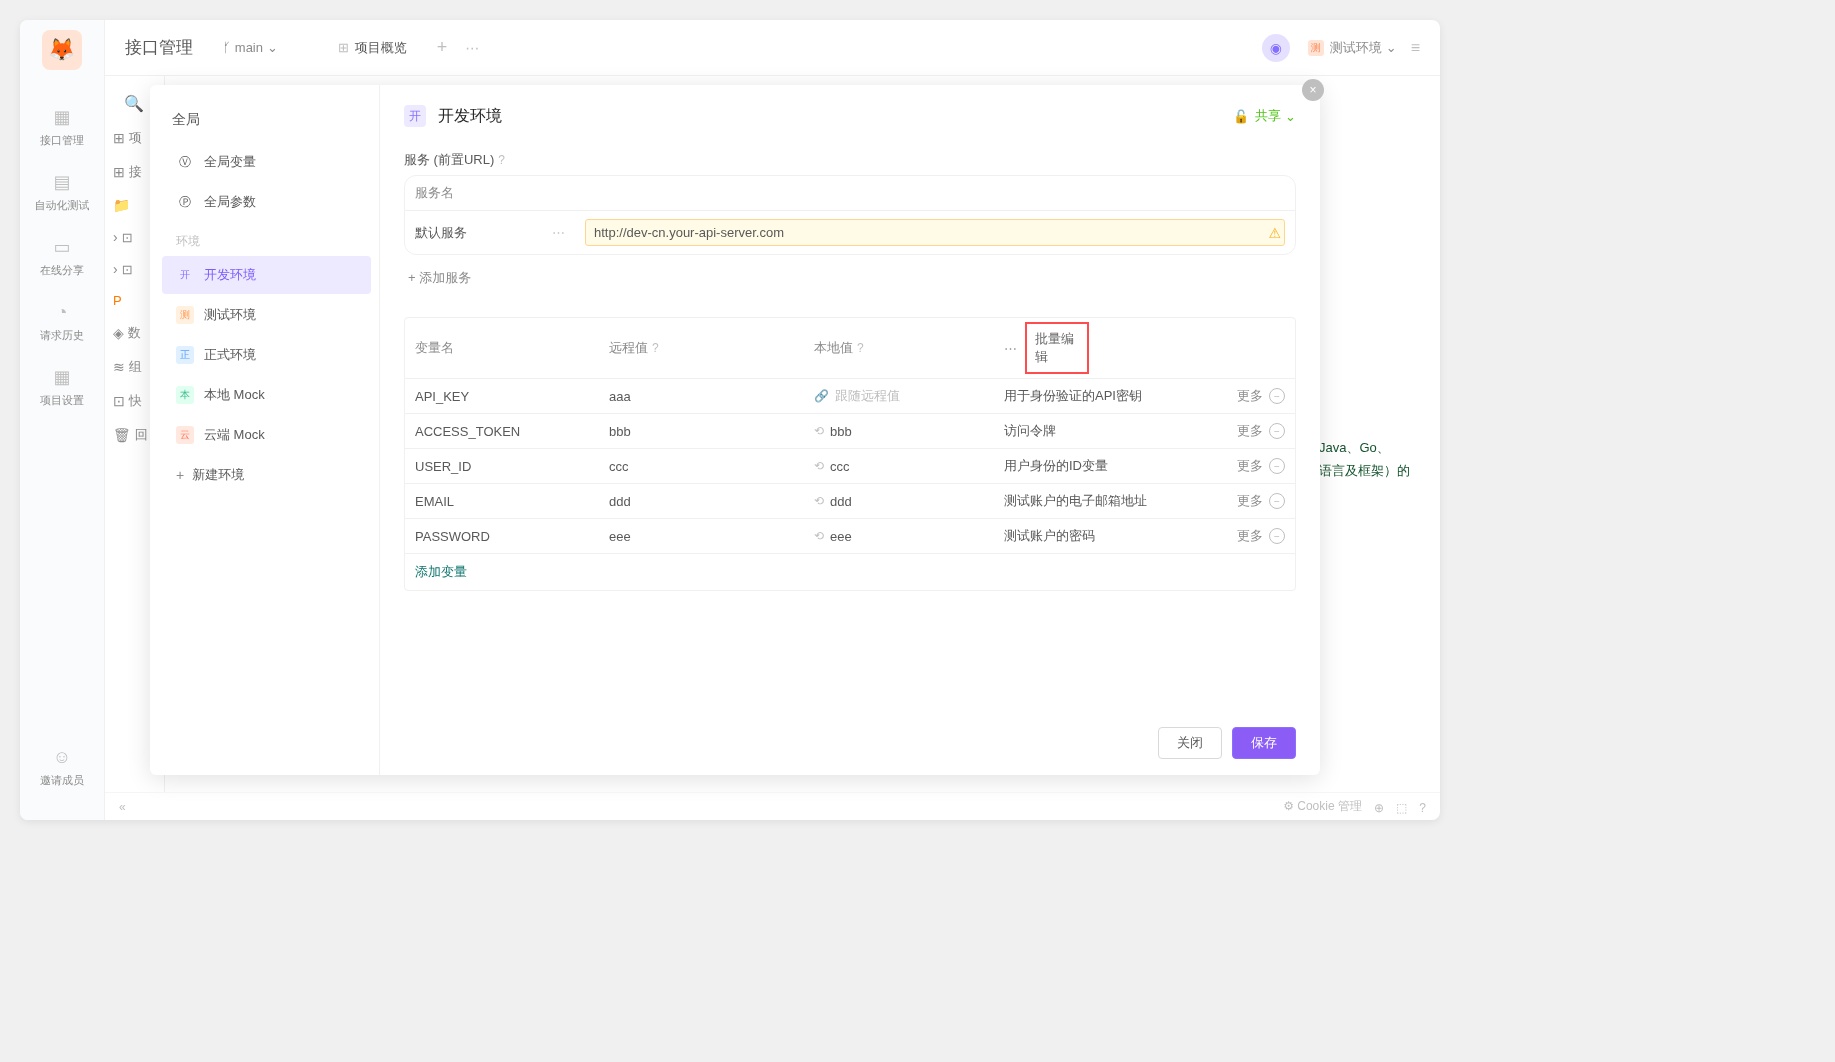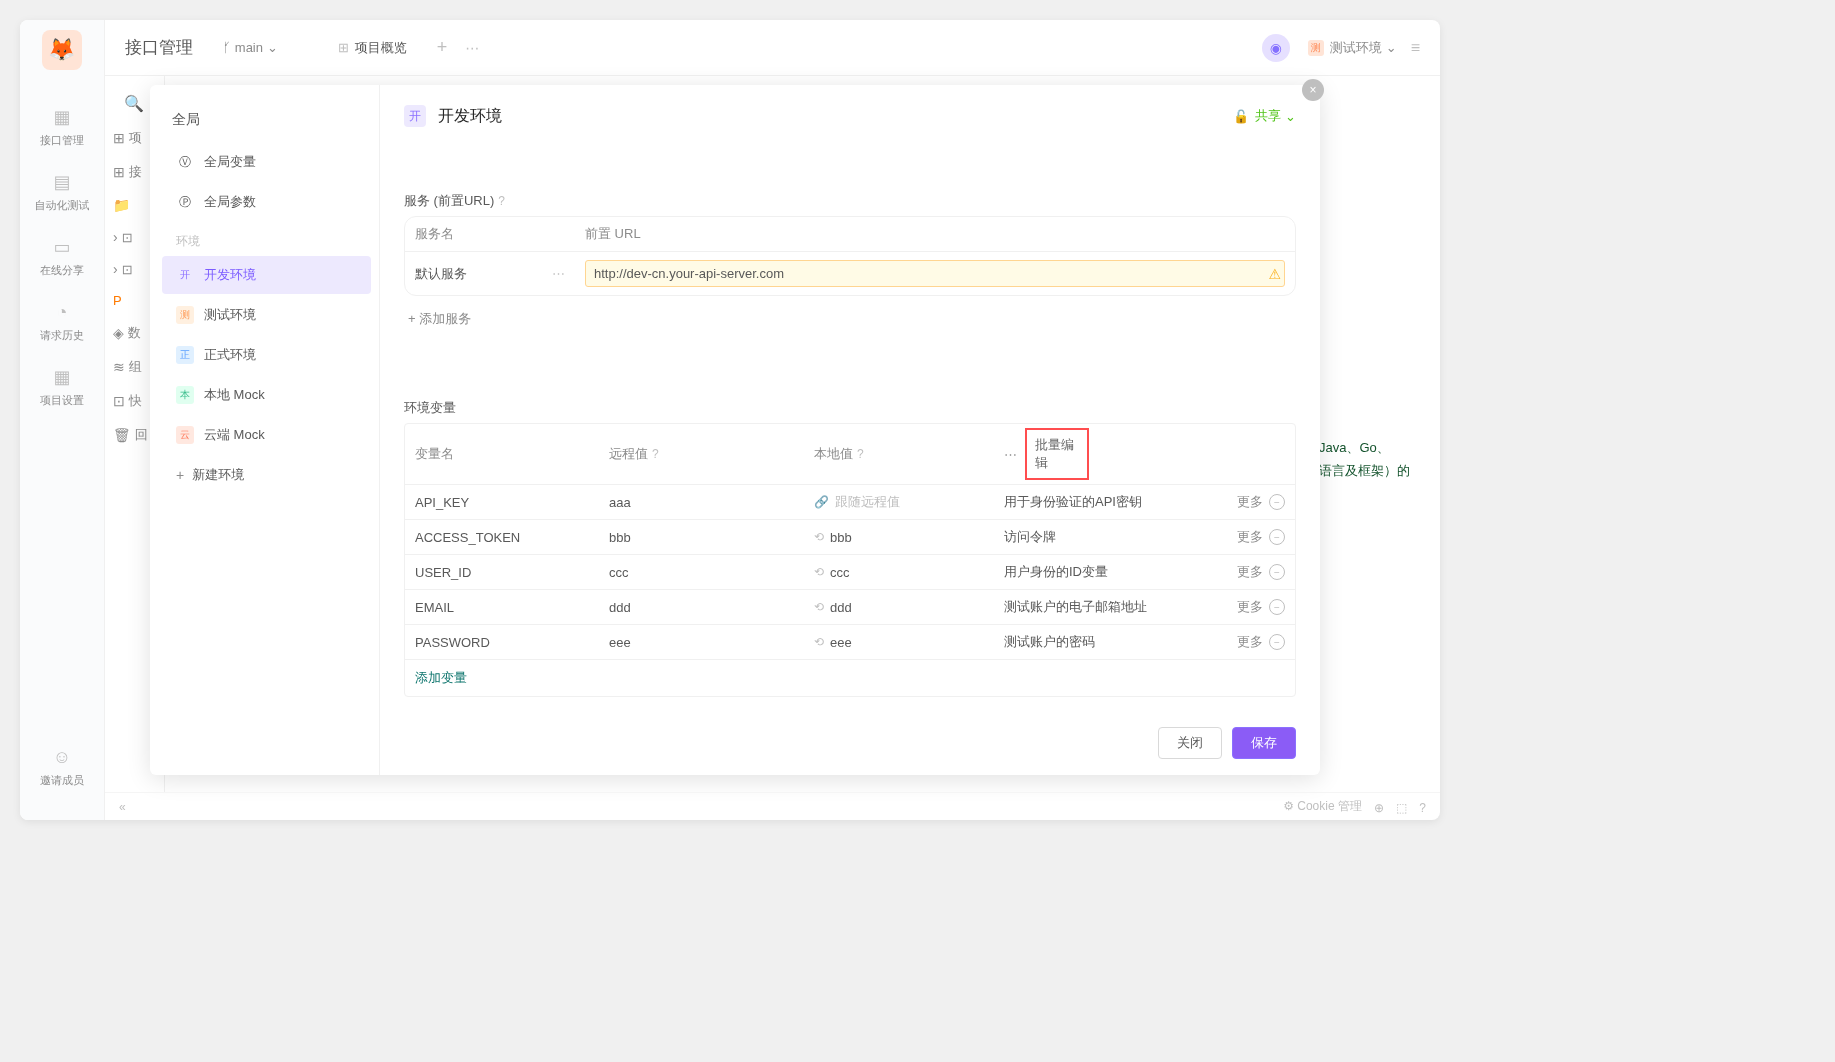--- a/index.html
+++ b/index.html
@@ -42,21 +42,21 @@
 .b-local { background: #e0fff0; color: #3fbf8f; }
 .b-cloud { background: #ffe8e0; color: #ff7a5c; }
 .ms-new { display: flex; align-items: center; padding: 10px 14px; font-size: 13px; color: #595959; cursor: pointer; }
 .ms-new .plus { margin-right: 8px; font-size: 14px; color: #8c8c8c; }
 .modal-body { flex: 1; display: flex; flex-direction: column; padding: 20px 24px 16px; position: relative; }
 .mb-header { display: flex; align-items: center; margin-bottom: 24px; }
 .mb-header .badge { width: 22px; height: 22px; border-radius: 4px; background: #ede9fe; color: #8b70ff; font-size: 12px; display: flex; align-items: center; justify-content: center; margin-right: 12px; }
 .mb-header .title { font-size: 16px; color: #262626; font-weight: 500; }
 .mb-share { margin-left: auto; display: flex; align-items: center; font-size: 13px; color: #52c41a; cursor: pointer; }
 .mb-share .lock-icon { margin-right: 6px; }
-.mb-section { font-size: 13px; color: #595959; margin-bottom: 6px; display: flex; align-items: center; margin-top: 41px; }
+.mb-section { font-size: 13px; color: #595959; margin-bottom: 6px; display: flex; align-items: center; }
 .mb-section .help { margin-left: 4px; color: #bfbfbf; font-size: 12px; }
 .svc-table { border: 1px solid #f0f0f0; border-radius: 12px; margin-bottom: 6px; }
 .svc-row { display: flex; border-bottom: 1px solid #f0f0f0; }
 .svc-row:last-child { border-bottom: none; }
 .svc-cell-a { width: 170px; padding: 8px 10px; font-size: 13px; color: #8c8c8c; display:flex;align-items:center;}
 .svc-cell-b { flex: 1; padding: 8px 10px; font-size: 13px; color: #8c8c8c; position: relative;}
 .svc-cell-a.val { color: #595959; justify-content: space-between; }
 .svc-cell-b input { width: 100%; border: 1px solid #ffd591; background: #fffbe6; padding: 5px 8px; font-size: 13px; color: #595959; border-radius: 3px; }
 .warn-icon { position: absolute; right: 14px; top: 50%; transform: translateY(-50%); color: #faad14; font-size: 14px; }
 .add-svc { font-size: 13px; color: #8c8c8c; padding: 8px 4px; cursor: pointer; margin-bottom: 22px; }
@@ -216,36 +216,34 @@
         </span>
       </div>
 
       <div class="mb-section">
         <span>服务 (前置URL)</span>
         <span class="help">?</span>
       </div>
       <div class="svc-table">
         <div class="svc-row">
           <div class="svc-cell-a">服务名</div>
-          <div class="svc-cell-b">前置 URL</div>
         </div>
         <div class="svc-row">
           <div class="svc-cell-a val">
             <span>默认服务</span>
             <span style="color:#bfbfbf;">⋯</span>
           </div>
           <div class="svc-cell-b">
             <input type="text" value="http://dev-cn.your-api-server.com" style="">
             <span class="warn-icon">⚠</span>
           </div>
         </div>
       </div>
       <div class="add-svc">+ 添加服务</div>
 
-      <div class="mb-section">环境变量</div>
       <div class="var-table">
         <div class="var-head">
           <div class="var-h col-name">变量名</div>
           <div class="var-h col-remote">
             <span>远程值</span>
               <span class="help">?</span>
           </div>
           <div class="var-h col-local">
             <span>本地值</span>
               <span class="help">?</span>

